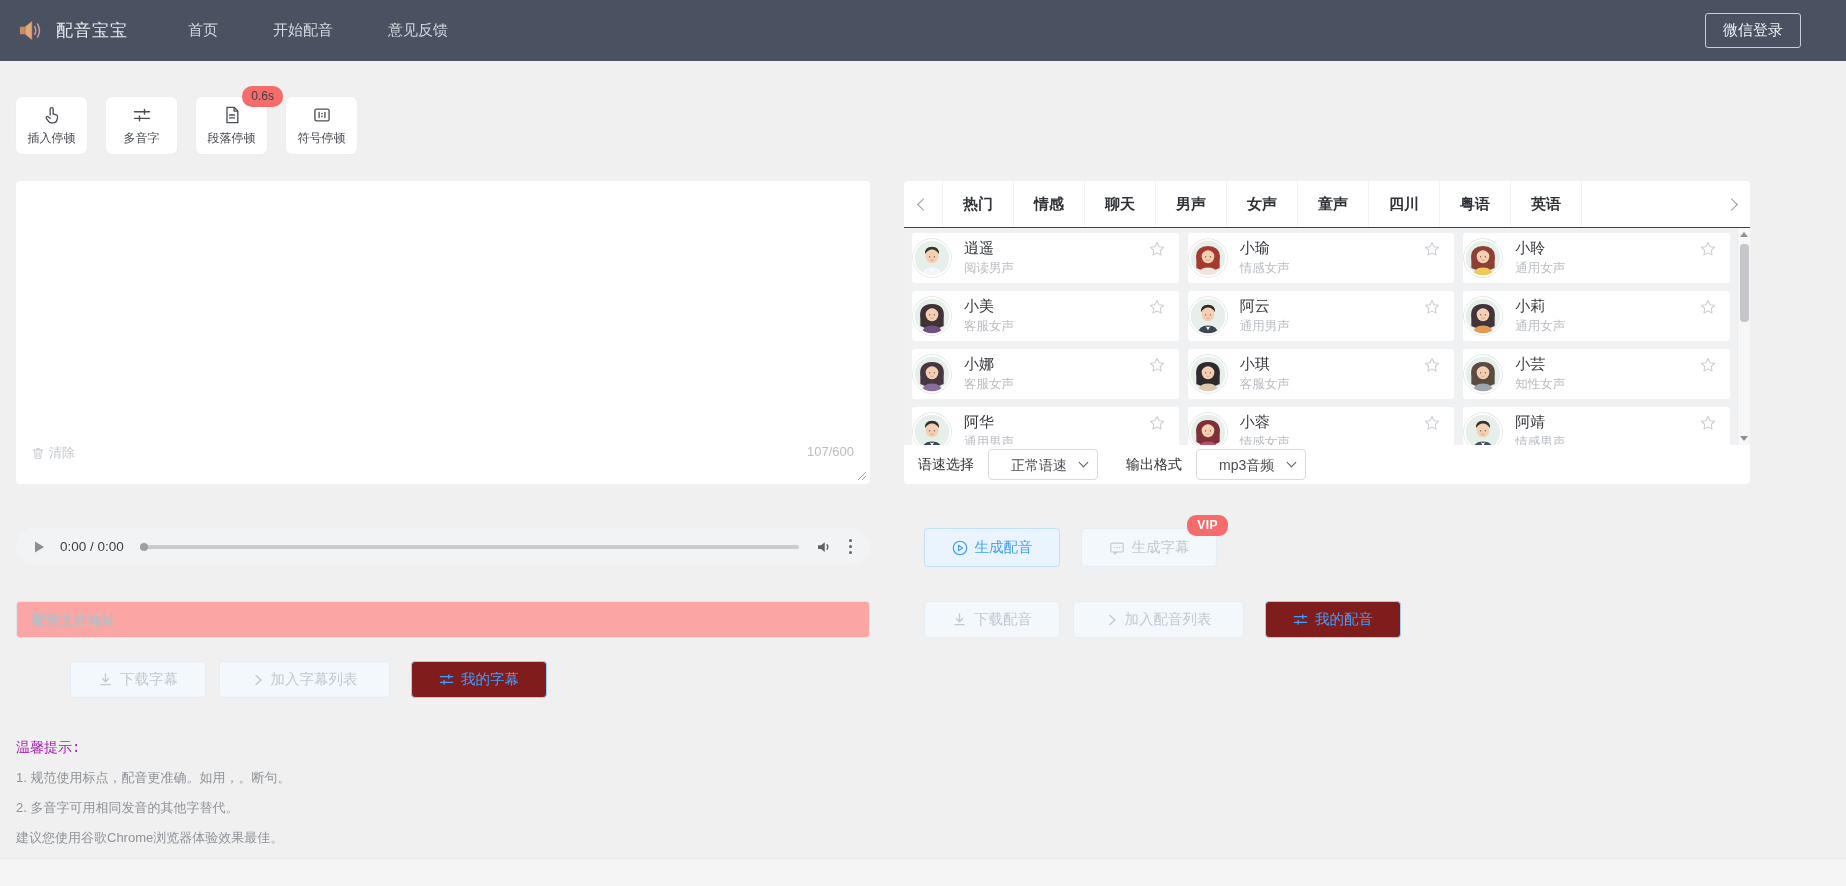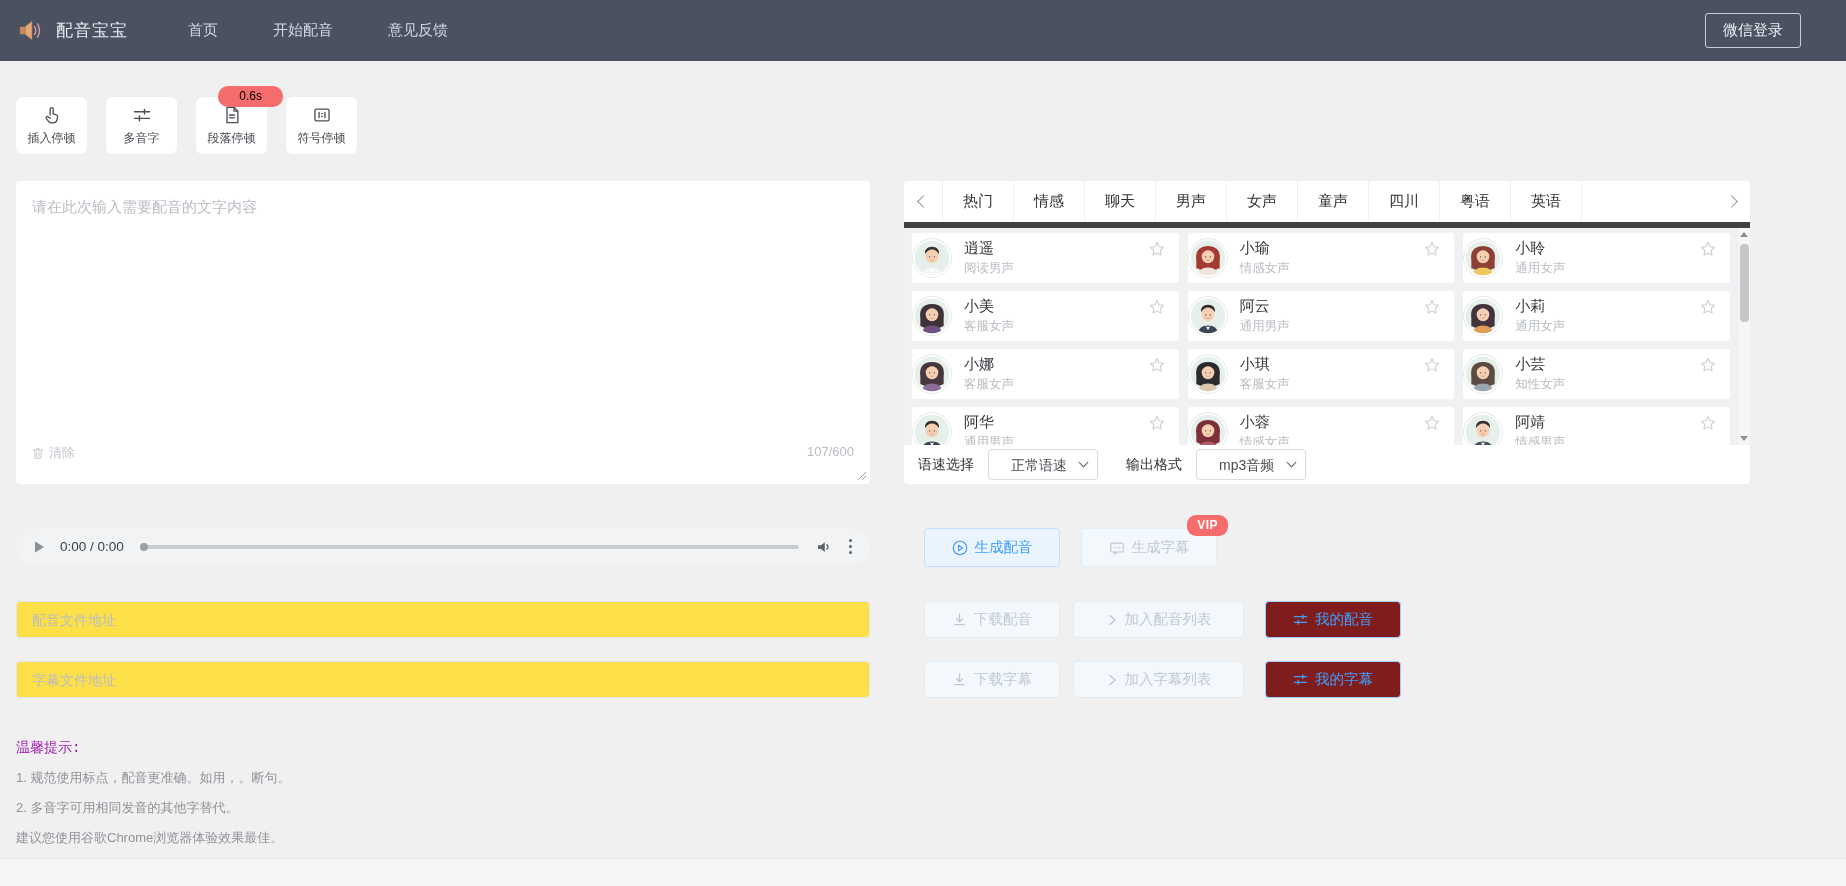--- a/index.html
+++ b/index.html
@@ -16,37 +16,37 @@
 
   
   .main { padding:36px 0 0 16px; }
 
   
   .toolbar { display:flex; gap:19px; }
   .tool-btn { position:relative; width:71px; height:57px; background:#fff; border-radius:6px; display:flex; flex-direction:column; align-items:center; justify-content:center; gap:5px; cursor:pointer; box-shadow:0 0 2px rgba(0,0,0,.04); }
   .tool-icon { width:20px; height:20px; display:flex; }
   .tool-icon svg { width:100%; height:100%; }
   .tool-label { font-size:12px; color:#43474d; }
-  .tool-badge { position:absolute; top:-11px; right:-16px; background:#f56c6c; color:#000000; font-size:12px; line-height:1; padding:4px 21px 5px; border-radius:10px; }
+  .tool-badge { position:absolute; top:-11px; right:-16px; background:#f56c6c; color:#404040; font-size:12px; line-height:1; padding:4px 9px 5px; border-radius:10px; }
 
   
   .content-row { display:flex; margin-top:27px; }
 
   
   .editor-panel { position:relative; width:854px; height:303px; background:#fff; border-radius:4px; flex:0 0 auto; }
   .editor-panel textarea { width:100%; height:252px; border:none; outline:none; resize:none; background:transparent; padding:17px 16px; font-size:15px; font-family:inherit; color:#303133; }
   .editor-panel textarea::placeholder { color:#b9bdc3; }
   .editor-footer { position:absolute; left:0; right:0; bottom:0; height:40px; display:flex; align-items:flex-start; padding:0 16px; }
   .clear-btn { display:flex; align-items:center; gap:5px; color:#c3c7cd; font-size:13px; cursor:pointer; }
   .char-count { margin-left:auto; color:#b9bdc3; font-size:13px; }
   .resize-handle { position:absolute; right:3px; bottom:3px; width:10px; height:10px; }
 
   
   .voice-panel { width:846px; height:303px; background:#fff; border-radius:4px; margin-left:34px; display:flex; flex-direction:column; flex:0 0 auto; }
-  .tab-bar { height:47px; display:flex; align-items:stretch; border-bottom:6px solid #404040; flex:0 0 auto; }
+  .tab-bar { height:47px; display:flex; align-items:stretch; border-bottom:1px solid #404040; flex:0 0 auto;font-weight:bold; }
   .tab-chevron { width:38px; display:flex; align-items:center; justify-content:center; cursor:pointer; }
   .tab-chevron.right { margin-left:auto; }
   .chev { width:9px; height:9px; border-right:1.6px solid #8f949b; border-top:1.6px solid #8f949b; display:inline-block; }
   .chev.left  { transform:rotate(-135deg); }
   .chev.right { transform:rotate(45deg); }
   .tabs { display:flex; }
   .tab { padding:0 20px; display:flex; align-items:center; font-size:15px; color:#2f3237; border-right:1px solid #eef0f2; cursor:pointer; }
   .tab:first-child { border-left:1px solid #eef0f2; }
 
   .grid-wrap { position:relative; height:217px; background:#f0f1f2; overflow:hidden; flex:0 0 auto; }
@@ -91,21 +91,21 @@
   .btn svg { flex:0 0 auto; }
   .btn-primary-light { width:136px; height:39px; background:#eaf4fe; border:1px solid #c3e0fb; color:#409eff; }
   .btn-disabled { background:#f3f8fd; border:1px solid #e4ecf4; color:#c2c8d2; cursor:not-allowed; }
   .gen-sub-wrap { position:relative; }
   .btn-gen-sub { width:136px; height:39px; }
   .vip-badge { position:absolute; top:-13px; right:-11px; background:#f56c6c; color:#fff; font-size:12px; font-weight:bold; letter-spacing:.5px; padding:3px 10px 4px; border-radius:9px; }
 
   
   .io-row { display:flex; margin-top:23px; align-items:center; }
   .io-row.first { margin-top:34px; }
-  .url-input { width:854px; height:37px; border:1px solid #e3e4e8; border-radius:4px; background:#fde047; font-family:inherit; font-size:14px; color:#303133; padding:0 15px; outline:none; flex:0 0 auto; }
+  .url-input { width:854px; height:37px; border:1px solid #e3e4e8; border-radius:4px; background:#fca5a5; font-family:inherit; font-size:14px; color:#303133; padding:0 15px; outline:none; flex:0 0 auto;font-weight:bold; }
   .url-input::placeholder { color:#b9bdc3; }
   .io-btns { display:flex; margin-left:54px; }
   .btn-dl { width:136px; height:37px; }
   .btn-add { width:171px; height:37px; margin-left:13px; }
   .btn-my { width:136px; height:37px; margin-left:21px; background:#7f1d1d; border:1px solid #9fcdfc; color:#409eff; }
 
   
   .tips { margin-top:41px; }
   .tips-title { font-size:14px; color:#a21caf;font-family:Liberation Mono, monospace; }
   .tip-line { font-size:13px; color:#8f9398; margin-top:12px; }
@@ -175,21 +175,20 @@
             <circle cx="12" cy="13.7" r="1" fill="#4a4f55" stroke="none"></circle>
           </svg>
         </span>
     <span class="tool-label">符号停顿</span>
   </div>
     </div>
 
   <div class="content-row">
 
     <section class="editor-panel">
-      <textarea placeholder="请在此次输入需要配音的文字内容" style=""></textarea>
       <div class="editor-footer">
         <span class="clear-btn">
           <svg width="12" height="13" viewBox="0 0 14 15">
             <path d="M1.5 3.5h11M5.5 3V1.8h3V3M3 3.5l.8 9.7h6.4l.8-9.7M5.7 6v5M8.3 6v5" stroke="#c3c7cd" stroke-width="1.1" fill="none" stroke-linecap="round"></path>
           </svg>
           <span>清除</span>
         </span>
         <span class="char-count">107/600</span>
       </div>
       <svg class="resize-handle" viewBox="0 0 10 10">
@@ -685,21 +684,20 @@
         <svg width="15" height="15" viewBox="0 0 16 16">
           <path d="M1.5 5h13 M1.5 11h13" stroke="#409eff" stroke-width="1.4" stroke-linecap="round"></path>
           <path d="M10.5 3 L10.5 7 M5.5 9 L5.5 13" stroke="#409eff" stroke-width="1.4" stroke-linecap="round"></path>
         </svg>
         <span>我的配音</span>
       </button>
     </div>
   </div>
 
   <div class="io-row">
-    <input class="url-input" placeholder="字幕文件地址" style="">
     <div class="io-btns">
       <button class="btn btn-disabled btn-dl">
         <svg width="15" height="15" viewBox="0 0 16 16">
           <path d="M8 2v8 M4.8 7.2 L8 10.4 L11.2 7.2 M3 13.5h10" stroke="#c2c8d2" stroke-width="1.4" fill="none" stroke-linecap="round" stroke-linejoin="round"></path>
         </svg>
         <span>下载字幕</span>
       </button>
       <button class="btn btn-disabled btn-add">
         <svg width="12" height="12" viewBox="0 0 12 12">
           <path d="M4 1.5 L9 6 L4 10.5" stroke="#c2c8d2" stroke-width="1.5" fill="none" stroke-linecap="round" stroke-linejoin="round"></path>

